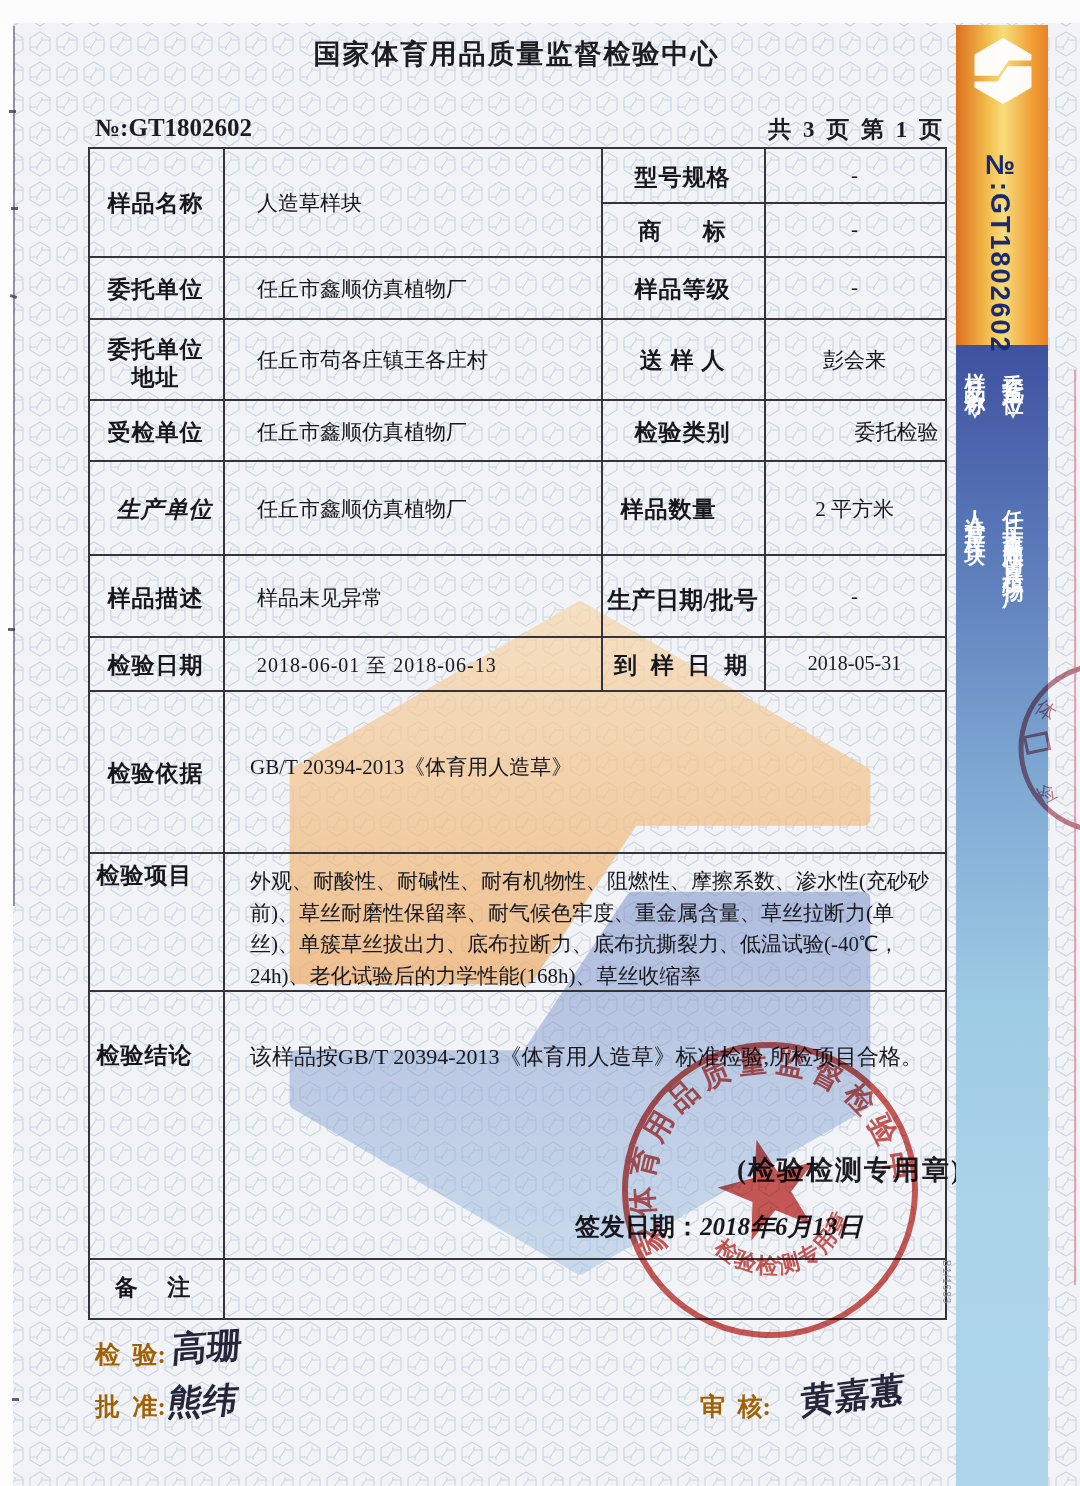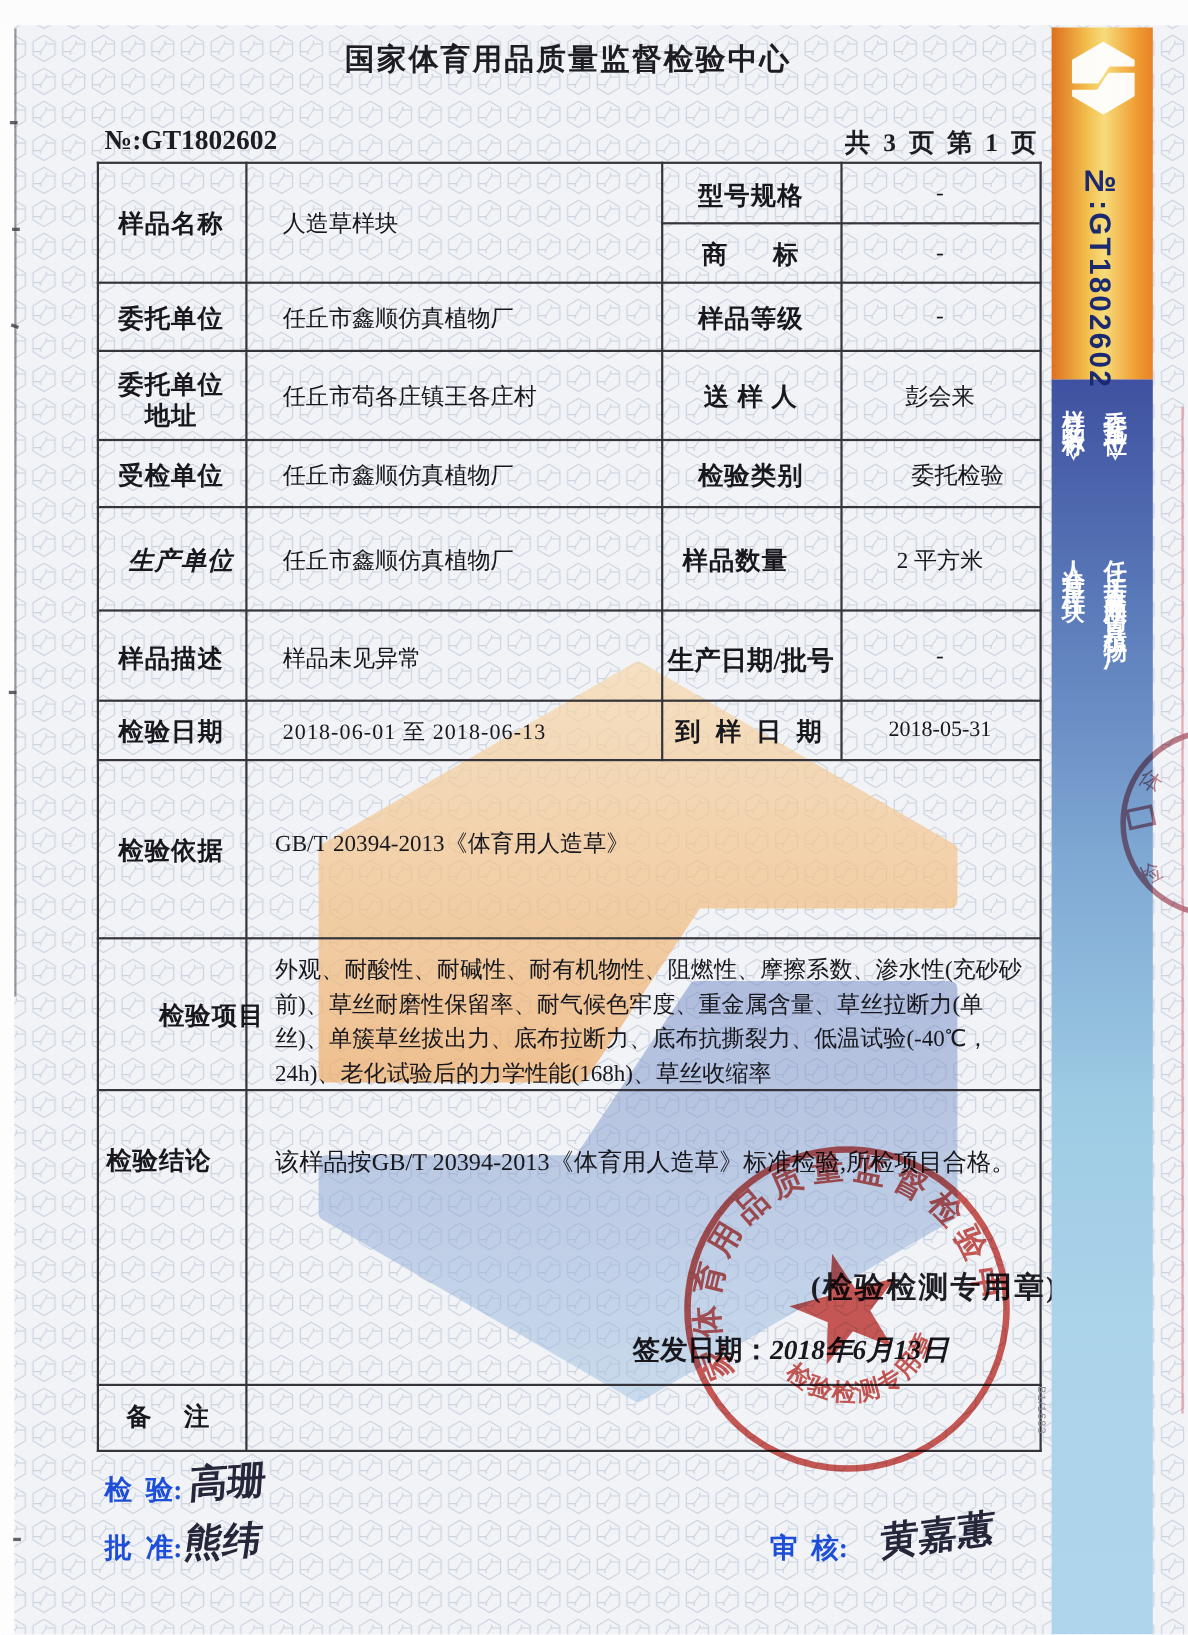--- a/index.html
+++ b/index.html
@@ -22,21 +22,21 @@
      background:linear-gradient(180deg,#3f51a0 0%,#5a7ab9 18%,#7fa8d3 38%,#9ecbe4 58%,#abd3ea 75%,#aed5ec 100%);}
   .vtext{writing-mode:vertical-rl;text-orientation:mixed;}
   .band-no{position:absolute;left:984px;top:150px;height:230px;
      font-family:"Liberation Sans",sans-serif;font-weight:700;font-size:27px;
      color:#1b2a70;letter-spacing:2px;}
   .band-col{position:absolute;color:#ffffff;font-family:"Liberation Sans",sans-serif;
      font-weight:600;font-size:21px;}
   .band-h{letter-spacing:7px;}
   .band-v{letter-spacing:9px;}
   
-  .sig-lbl{position:absolute;font-weight:600;font-size:25px;color:#1d4ed8;white-space:pre;}
+  .sig-lbl{position:absolute;font-weight:600;font-size:25px;color:#a16207;white-space:pre;}
   .sig-val{position:absolute;font-size:35px;font-weight:600;color:#26263a;
      transform:rotate(-4deg) skewX(-8deg);}
   .side-code{position:absolute;left:941px;top:1260px;font-family:"Liberation Sans",sans-serif;
      font-size:10px;color:#8a8a95;letter-spacing:1px;}
   
   .edge-strip{position:absolute;left:0;top:0;width:13px;height:1486px;background:#fdfdfe;}
   .edge-line{position:absolute;left:13px;top:26px;width:2px;height:880px;background:#4a4a52;opacity:.55;}
   .speck{position:absolute;width:7px;height:3px;background:#3d3d45;opacity:.8;}
   .top-strip{position:absolute;left:0;top:0;width:1080px;height:23px;background:#fcfcfd;}
   .pink-line{position:absolute;left:1074px;top:370px;width:2px;height:915px;background:#e06a7a;opacity:.55;}
@@ -103,21 +103,21 @@
 
   <div class="lbl" style="left:88px;top:188px;width:135px;">样品名称</div>
   <div class="lbl" style="left:88px;top:274px;width:135px;">委托单位</div>
   <div class="lbl" style="left:88px;top:334px;width:135px;">委托单位</div>
   <div class="lbl" style="left:88px;top:362px;width:135px;">地址</div>
   <div class="lbl" style="left:88px;top:417px;width:135px;">受检单位</div>
   <div class="lbl" style="left:88px;top:494px;width:153px;font-style:italic;">生产单位</div>
   <div class="lbl" style="left:88px;top:583px;width:135px;">样品描述</div>
   <div class="lbl" style="left:88px;top:650px;width:135px;">检验日期</div>
   <div class="lbl" style="left:88px;top:758px;width:135px;">检验依据</div>
-  <div class="lbl" style="left:88px;top:908px;width:113px;margin-left:48px;">检验项目</div>
+  <div class="lbl" style="left:88px;top:860px;width:113px;">检验项目</div>
   <div class="lbl" style="left:88px;top:1040px;width:113px;">检验结论</div>
   <div class="lbl" style="left:88px;top:1272px;width:135px;letter-spacing:6px;">备  注</div>
 
   <div class="val" style="left:257px;top:189px;">人造草样块</div>
   <div class="val" style="left:257px;top:275px;">任丘市鑫顺仿真植物厂</div>
   <div class="val" style="left:257px;top:346px;">任丘市苟各庄镇王各庄村</div>
   <div class="val" style="left:257px;top:418px;">任丘市鑫顺仿真植物厂</div>
   <div class="val" style="left:257px;top:495px;">任丘市鑫顺仿真植物厂</div>
   <div class="val" style="left:257px;top:584px;">样品未见异常</div>
   <div class="val" style="left:257px;top:652px;font-size:20px;letter-spacing:1px;">2018-06-01 至 2018-06-13</div>
@@ -131,21 +131,21 @@
   <div class="lbl" style="left:601px;top:345px;width:163px;">送 样 人</div>
   <div class="lbl" style="left:601px;top:417px;width:163px;">检验类别</div>
   <div class="lbl" style="left:601px;top:494px;width:135px;">样品数量</div>
   <div class="lbl" style="left:601px;top:584px;width:163px;font-size:24px;letter-spacing:0;">生产日期/批号</div>
   <div class="lbl" style="left:601px;top:650px;width:163px;letter-spacing:4px;">到 样 日 期</div>
 
   <div class="val valc" style="left:764px;top:163px;width:181px;">-</div>
   <div class="val valc" style="left:764px;top:217px;width:181px;">-</div>
   <div class="val valc" style="left:764px;top:275px;width:181px;">-</div>
   <div class="val valc" style="left:764px;top:346px;width:181px;">彭会来</div>
-  <div class="val valc" style="left:764px;top:418px;width:213px;">委托检验</div>
+  <div class="val valc" style="left:764px;top:418px;width:213px;padding-left:26px;">委托检验</div>
   <div class="val valc" style="left:764px;top:495px;width:181px;">2 平方米</div>
   <div class="val valc" style="left:764px;top:584px;width:181px;">-</div>
   <div class="val valc" style="left:764px;top:652px;width:181px;font-size:20px;">2018-05-31</div>
 
   <div class="abs txt" style="left:737px;top:1152px;font-size:27px;font-weight:600;letter-spacing:2px;">(检验检测专用章)</div>
   <div class="abs" style="left:575px;top:1210px;font-size:25px;font-weight:700;color:#17171d;">
     <span>签发日期：</span><span style="font-style:italic;">2018年6月13日</span>
   </div>
 
   <svg class="abs seal-svg" width="1080" height="1486" style="left:0;top:0;">

